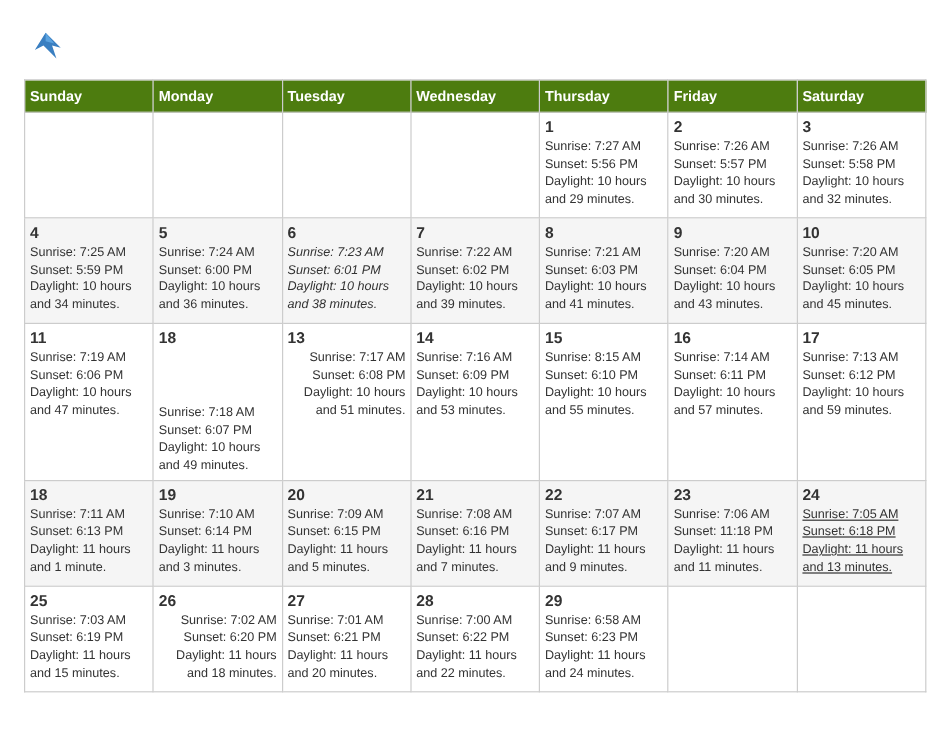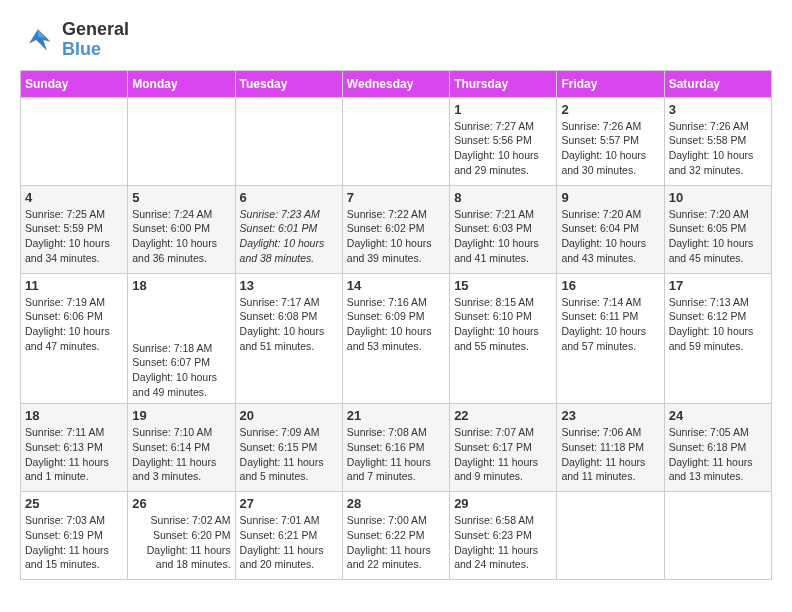--- a/index.html
+++ b/index.html
@@ -45,21 +45,21 @@
     .location {
       font-size: 14px;
       color: #555;
     }
     table {
       width: 100%;
       border-collapse: collapse;
       font-size: 11px;
     }
     thead tr th {
-      background-color: #d946ef;
+      background-color: #4d7c0f;
       color: #fff;
       padding: 6px 4px;
       text-align: left;
       font-size: 12px;
       font-weight: bold;
       border: 1px solid #ccc;
     }
     tbody tr td {
       border: 1px solid #ccc;
       vertical-align: top;
@@ -91,24 +91,20 @@
   </style>
 </head>
 <body>
 
 <div class="header">
   <div class="logo">
     <svg class="logo-bird" viewBox="0 0 40 40">
       <polygon points="20,8 34,22 26,20 30,32 18,20 10,24" fill="#3a7fc1"></polygon>
       <polygon points="20,8 28,18 20,16" fill="#5ba3e0"></polygon>
     </svg>
-    <div class="logo-text">
-      <div>General</div>
-      <div><span>Blue</span></div>
-    </div>
   </div>
   <div class="title-block">
     <div class="month-title"></div>
     <div class="location"></div>
   </div>
 </div>
 
 <table>
   <thead>
     <tr id="header-row">
@@ -210,21 +206,21 @@
         </td>
         <td>
           <span class="day-num">18</span>
           <div class="day-info" style="white-space: pre-line; margin-top: 48px;">Sunrise: 7:18 AM
 Sunset: 6:07 PM
 Daylight: 10 hours
 and 49 minutes.</div>
         </td>
         <td>
           <span class="day-num">13</span>
-          <div class="day-info" style="white-space: pre-line;">Sunrise: 7:17 AM
+          <div class="day-info" style="white-space: pre-line; text-align: right;">Sunrise: 7:17 AM
 Sunset: 6:08 PM
 Daylight: 10 hours
 and 51 minutes.</div>
         </td>
         <td>
           <span class="day-num">14</span>
           <div class="day-info" style="white-space: pre-line;">Sunrise: 7:16 AM
 Sunset: 6:09 PM
 Daylight: 10 hours
 and 53 minutes.</div>
@@ -289,21 +285,21 @@
         </td>
         <td>
           <span class="day-num">23</span>
           <div class="day-info" style="white-space: pre-line;">Sunrise: 7:06 AM
 Sunset: 11:18 PM
 Daylight: 11 hours
 and 11 minutes.</div>
         </td>
         <td>
           <span class="day-num">24</span>
-          <div class="day-info" style="white-space: pre-line;">Sunrise: 7:05 AM
+          <div class="day-info" style="white-space: pre-line; text-decoration: underline;">Sunrise: 7:05 AM
 Sunset: 6:18 PM
 Daylight: 11 hours
 and 13 minutes.</div>
         </td>
       </tr>
       <tr>
         <td>
           <span class="day-num">25</span>
           <div class="day-info" style="white-space: pre-line;">Sunrise: 7:03 AM
 Sunset: 6:19 PM

